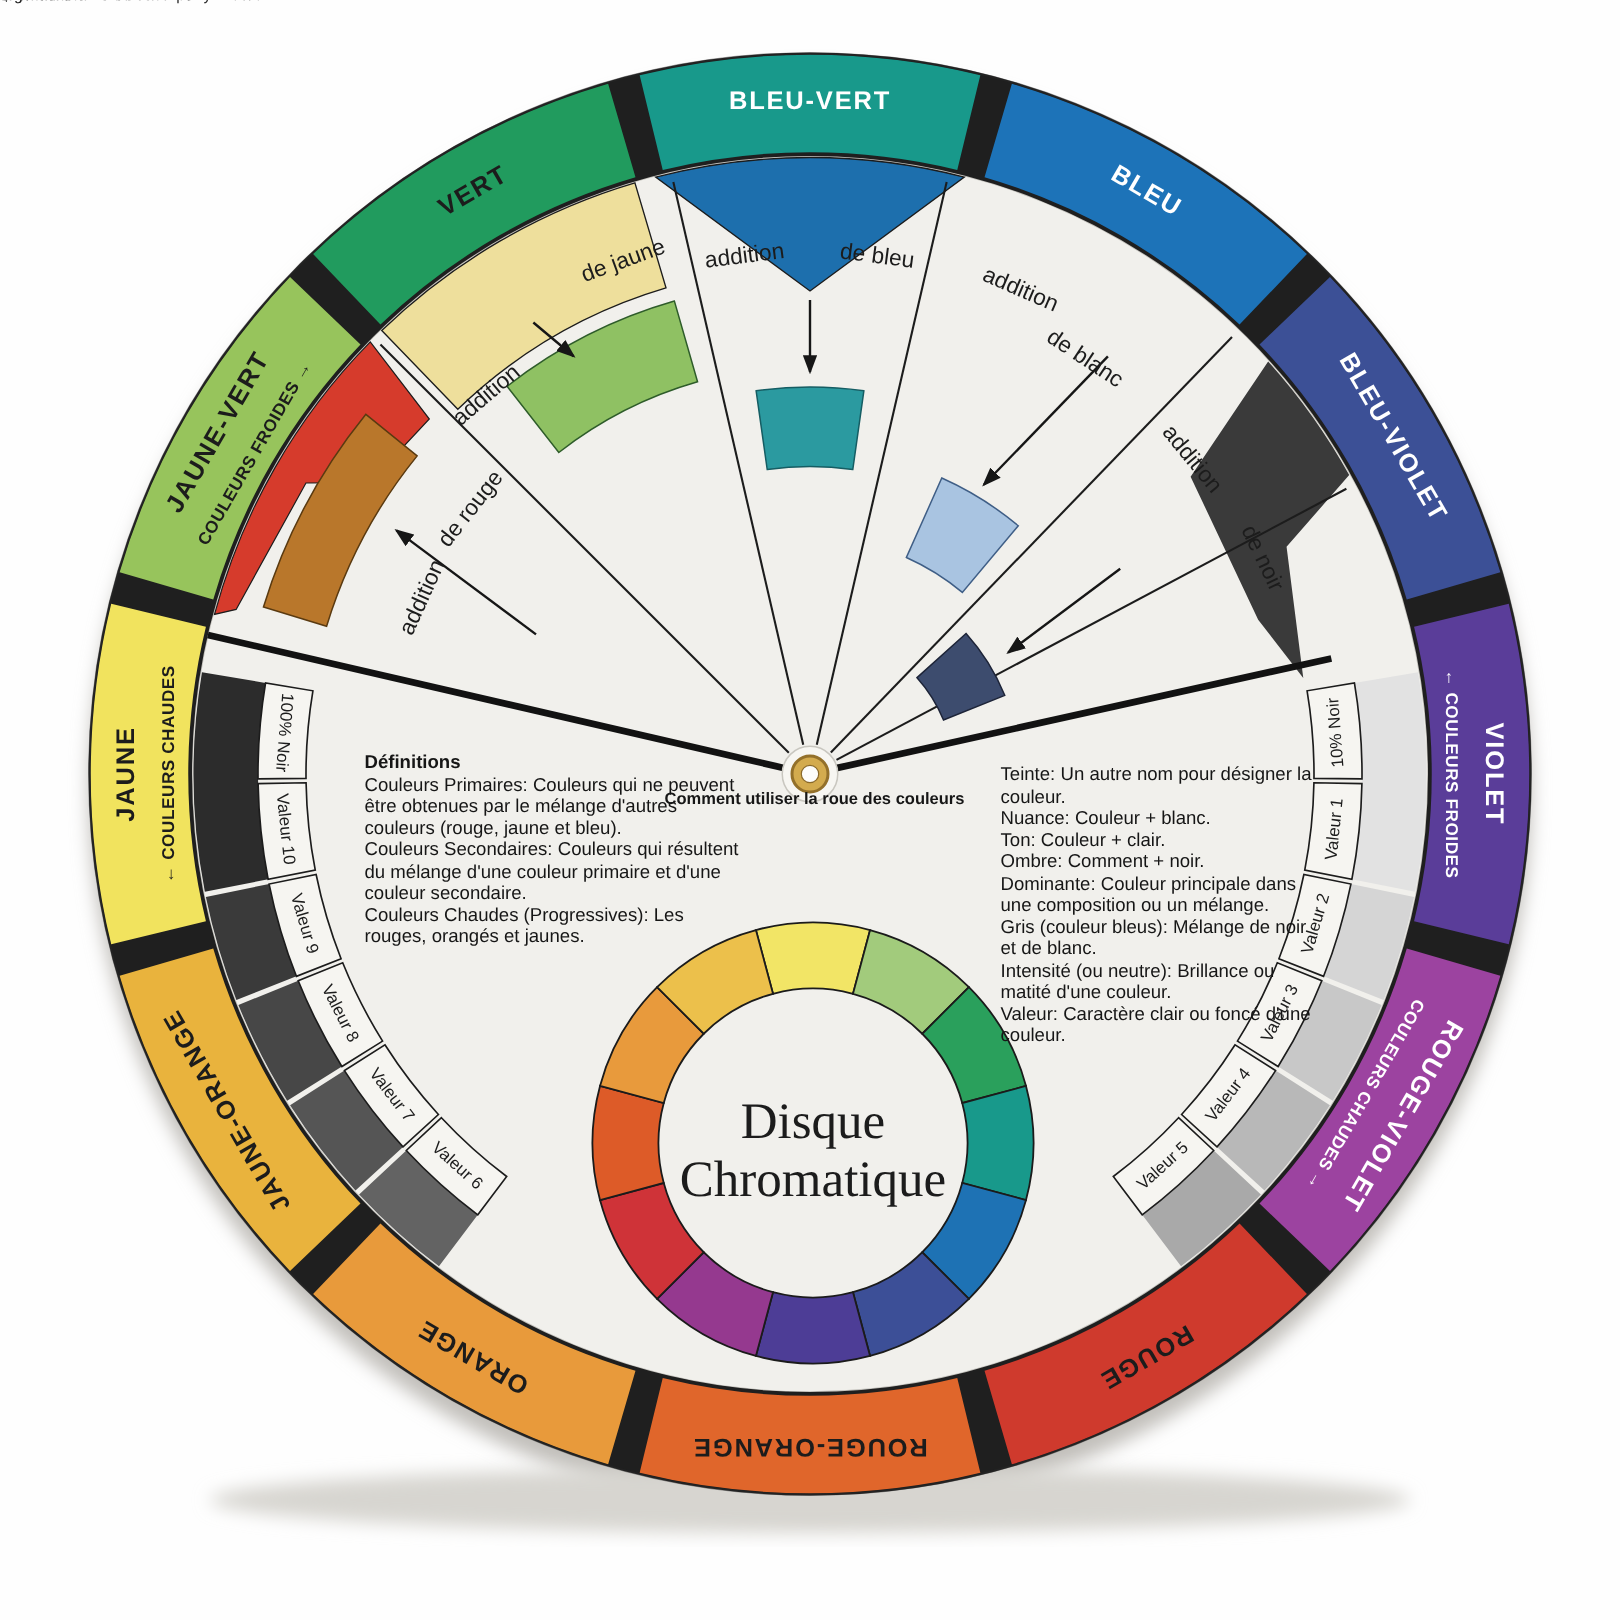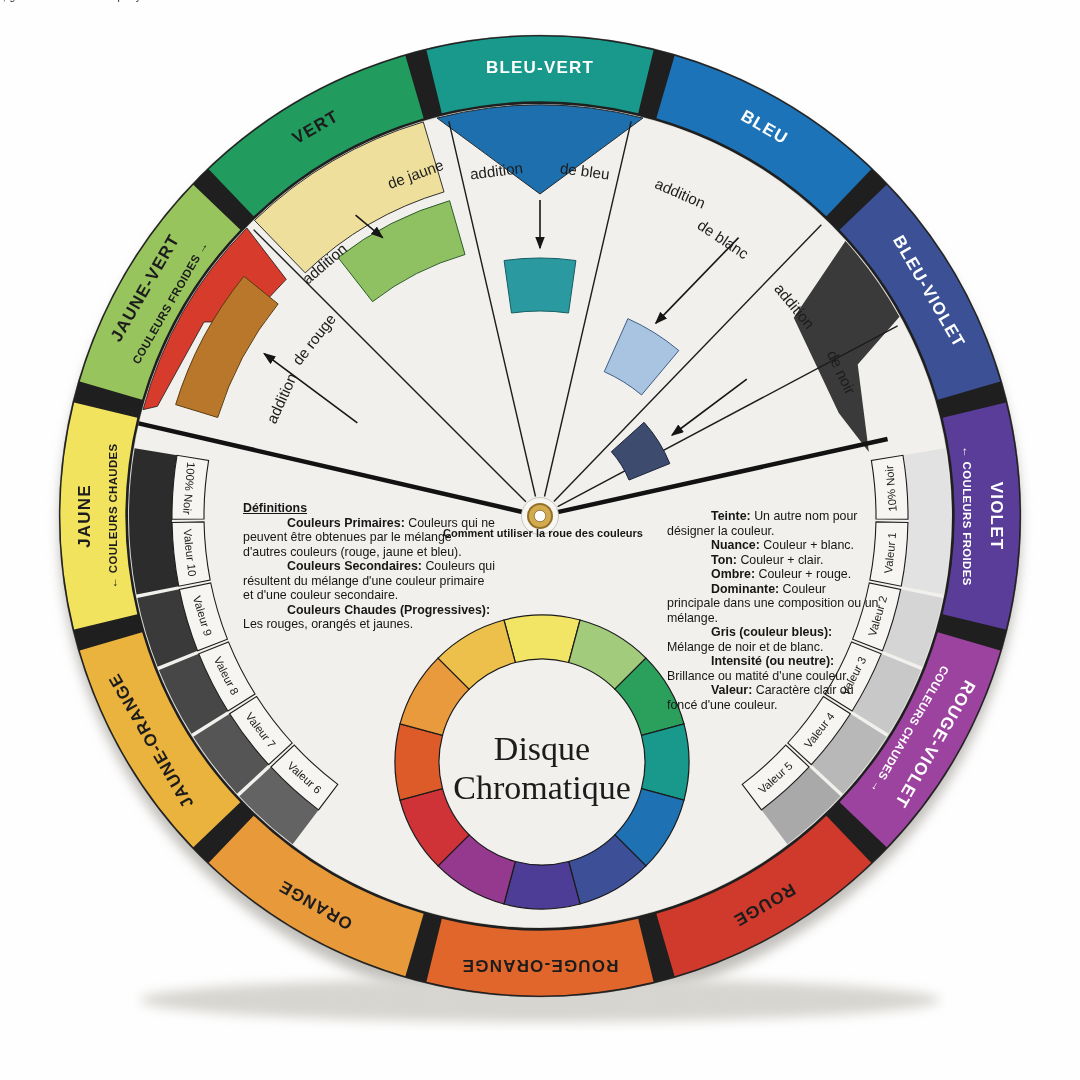--- a/index.html
+++ b/index.html
@@ -2,22 +2,22 @@
 <html><head>
 <meta charset="utf-8">
 <style>
   html,body{margin:0;padding:0;background:#ffffff;}
   #stage{position:relative;width:1080px;height:1080px;background:#fefefe;overflow:hidden;
          font-family:"Liberation Sans",sans-serif;}
   #wheel{position:absolute;left:0;top:0;width:1080px;height:1080px;}
   .txtblock{position:absolute;color:#161616;font-family:"Liberation Sans",sans-serif;}
   .txtblock p{margin:0;}
   .defs-block{left:243px;top:501px;width:254px;font-size:12.4px;line-height:1.17;}
-  .defs-title{font-weight:bold;text-decoration:underline;}
-  .term{font-weight:bold;margin-left:44px;}
+  .defs-title{font-weight:bold;}
+  .term{font-weight:normal;}
   .usage-block{left:418px;top:527px;width:250px;text-align:center;font-size:12.4px;line-height:1.2;}
   .usage-title{font-weight:bold;font-size:11px;}
   .usage-body{white-space:pre-line;}
   .glossary-block{left:667px;top:509px;width:214px;font-size:12.4px;line-height:1.17;}
 </style>
 </head>
 <body>
 
 <div id="stage">
 
@@ -165,20 +165,20 @@
   </div>
 
   <div class="txtblock usage-block">
     <p class="usage-title">Comment utiliser la roue des couleurs</p>
   </div>
 
   <div class="txtblock glossary-block">
     <p><span class="term">Teinte:</span> <span>Un autre nom pour désigner la couleur.</span></p>
     <p><span class="term">Nuance:</span> <span>Couleur + blanc.</span></p>
     <p><span class="term">Ton:</span> <span>Couleur + clair.</span></p>
-    <p><span class="term">Ombre:</span> <span>Couleur + rouge.</span></p>
+    <p><span class="term">Ombre:</span> <span>Comment + noir.</span></p>
     <p><span class="term">Dominante:</span> <span>Couleur principale dans une composition ou un mélange.</span></p>
     <p><span class="term">Gris (couleur bleus):</span> <span>Mélange de noir et de blanc.</span></p>
     <p><span class="term">Intensité (ou neutre):</span> <span>Brillance ou matité d'une couleur.</span></p>
     <p><span class="term">Valeur:</span> <span>Caractère clair ou foncé d'une couleur.</span></p>
   </div>
 
 </div>
 
 </body></html>

